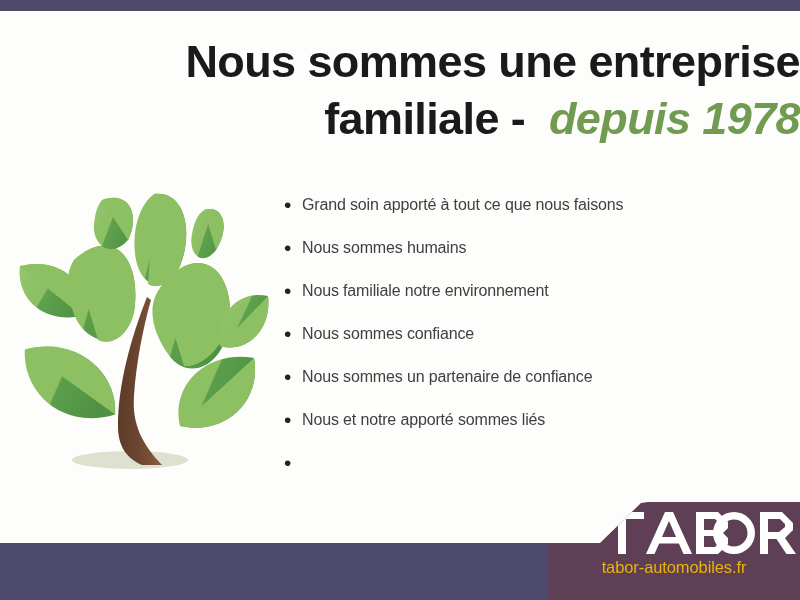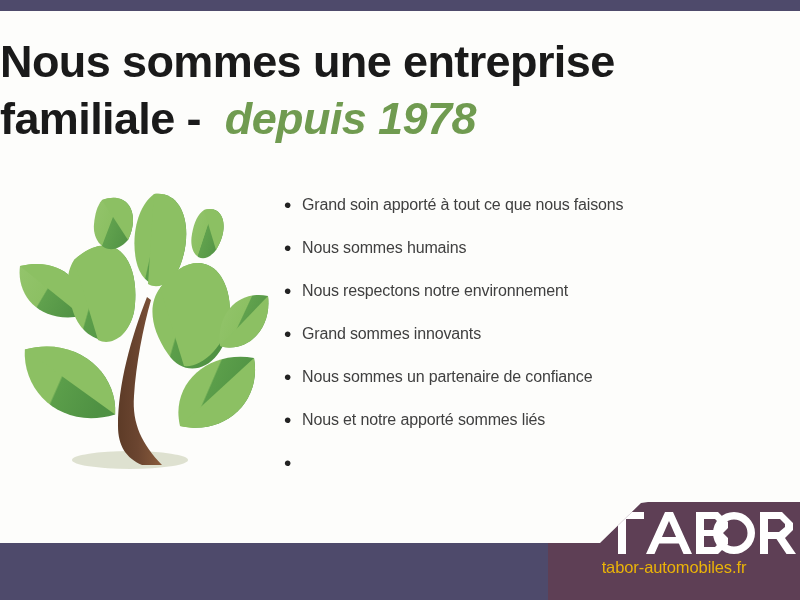--- a/index.html
+++ b/index.html
@@ -69,21 +69,21 @@
     letter-spacing: -0.1px;
     font-family: "Liberation Sans", sans-serif;
   }
 
   
   .headline {
     position: absolute;
     left: 0;
     top: 33px;
     width: 800px;
-    text-align: left;
+    text-align: right;
     font-size: 45px;
     font-weight: bold;
     line-height: 57px;
     color: #1a1a1a;
     letter-spacing: -0.6px;
     font-family: "Liberation Sans", sans-serif;
   }
   .headline .accent {
     color: #709b50;
     font-style: italic;
@@ -217,25 +217,25 @@
     <div class="bullet-row">
       <span class="bullet-dot">•</span>
       <span class="bullet-text">Grand soin apporté à tout ce que nous faisons</span>
     </div>
     <div class="bullet-row">
       <span class="bullet-dot">•</span>
       <span class="bullet-text">Nous sommes humains</span>
     </div>
     <div class="bullet-row">
       <span class="bullet-dot">•</span>
-      <span class="bullet-text">Nous respectons notre environnement</span>
-    </div>
-    <div class="bullet-row">
-      <span class="bullet-dot">•</span>
-      <span class="bullet-text">Grand sommes innovants</span>
+      <span class="bullet-text">Nous familiale notre environnement</span>
+    </div>
+    <div class="bullet-row">
+      <span class="bullet-dot">•</span>
+      <span class="bullet-text">Nous sommes confiance</span>
     </div>
     <div class="bullet-row">
       <span class="bullet-dot">•</span>
       <span class="bullet-text">Nous sommes un partenaire de confiance</span>
     </div>
     <div class="bullet-row">
       <span class="bullet-dot">•</span>
       <span class="bullet-text">Nous et notre apporté sommes liés</span>
     </div>
     <div class="bullet-row">

